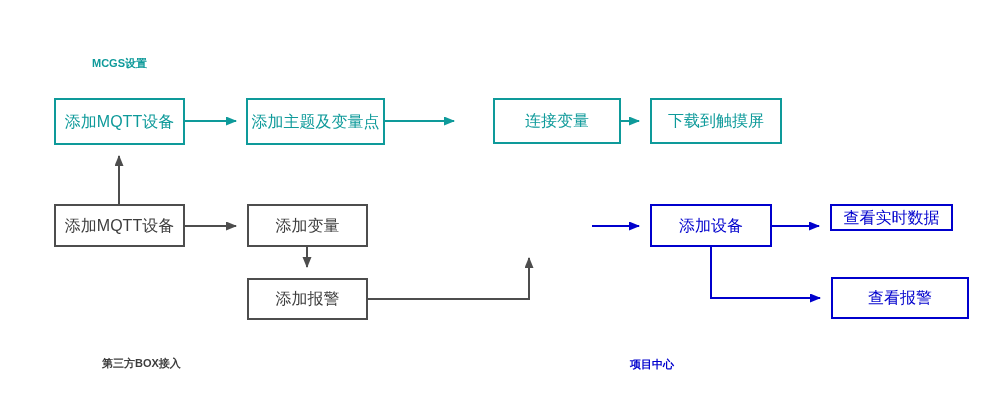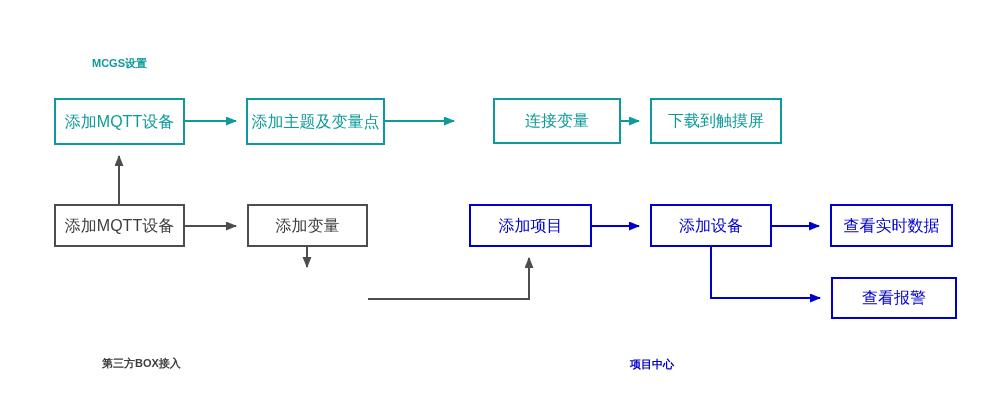--- a/index.html
+++ b/index.html
@@ -65,22 +65,22 @@
   .n-a2 { left: 246px; top: 98px;  width: 139px; height: 47px; text-align: center; }
   .n-a3 { left: 465px; top: 98px;  width: 128px; height: 46px; margin-left: 28px; }
   .n-a4 { left: 650px; top: 98px;  width: 132px; height: 46px; }
   
   .n-b1 { left: 54px;  top: 204px; width: 131px; height: 43px; }
   .n-b2 { left: 247px; top: 204px; width: 121px; height: 43px; }
   .n-b3 { left: 247px; top: 278px; width: 121px; height: 42px; }
   
   .n-c1 { left: 469px; top: 204px; width: 123px; height: 43px; }
   .n-c2 { left: 650px; top: 204px; width: 122px; height: 43px; }
-  .n-c3 { left: 830px; top: 204px; width: 123px; height: 43px; }
-  .n-c4 { left: 831px; top: 277px; width: 126px; height: 42px; }
+  .n-c3 { left: 830px; top: 204px; width: 123px; height: 27px; }
+  .n-c4 { left: 831px; top: 277px; width: 138px; height: 42px; }
 
   .t-mcgs    { left: 92px;  top: 56px; }
   .t-box3rd  { left: 102px; top: 356px; }
   .t-project { left: 630px; top: 357px; }
 </style>
 </head>
 <body>
 
 <div class="canvas">
 
@@ -113,22 +113,22 @@
 
   <div class="section-title teal t-mcgs">MCGS设置</div>
 
   <div class="node teal n-a1">添加MQTT设备</div>
   <div class="node teal n-a2">添加主题及变量点</div>
   <div class="node teal n-a3">连接变量</div>
   <div class="node teal n-a4">下载到触摸屏</div>
 
   <div class="node gray n-b1">添加MQTT设备</div>
   <div class="node gray n-b2">添加变量</div>
+  <div class="node gray n-b3">添加报警</div>
 
-  <div class="node blue n-c1">添加项目</div>
   <div class="node blue n-c2">添加设备</div>
   <div class="node blue n-c3">查看实时数据</div>
   <div class="node blue n-c4">查看报警</div>
 
   <div class="section-title gray t-box3rd">第三方BOX接入</div>
   <div class="section-title blue t-project">项目中心</div>
 
 </div>
 
 </body></html>

